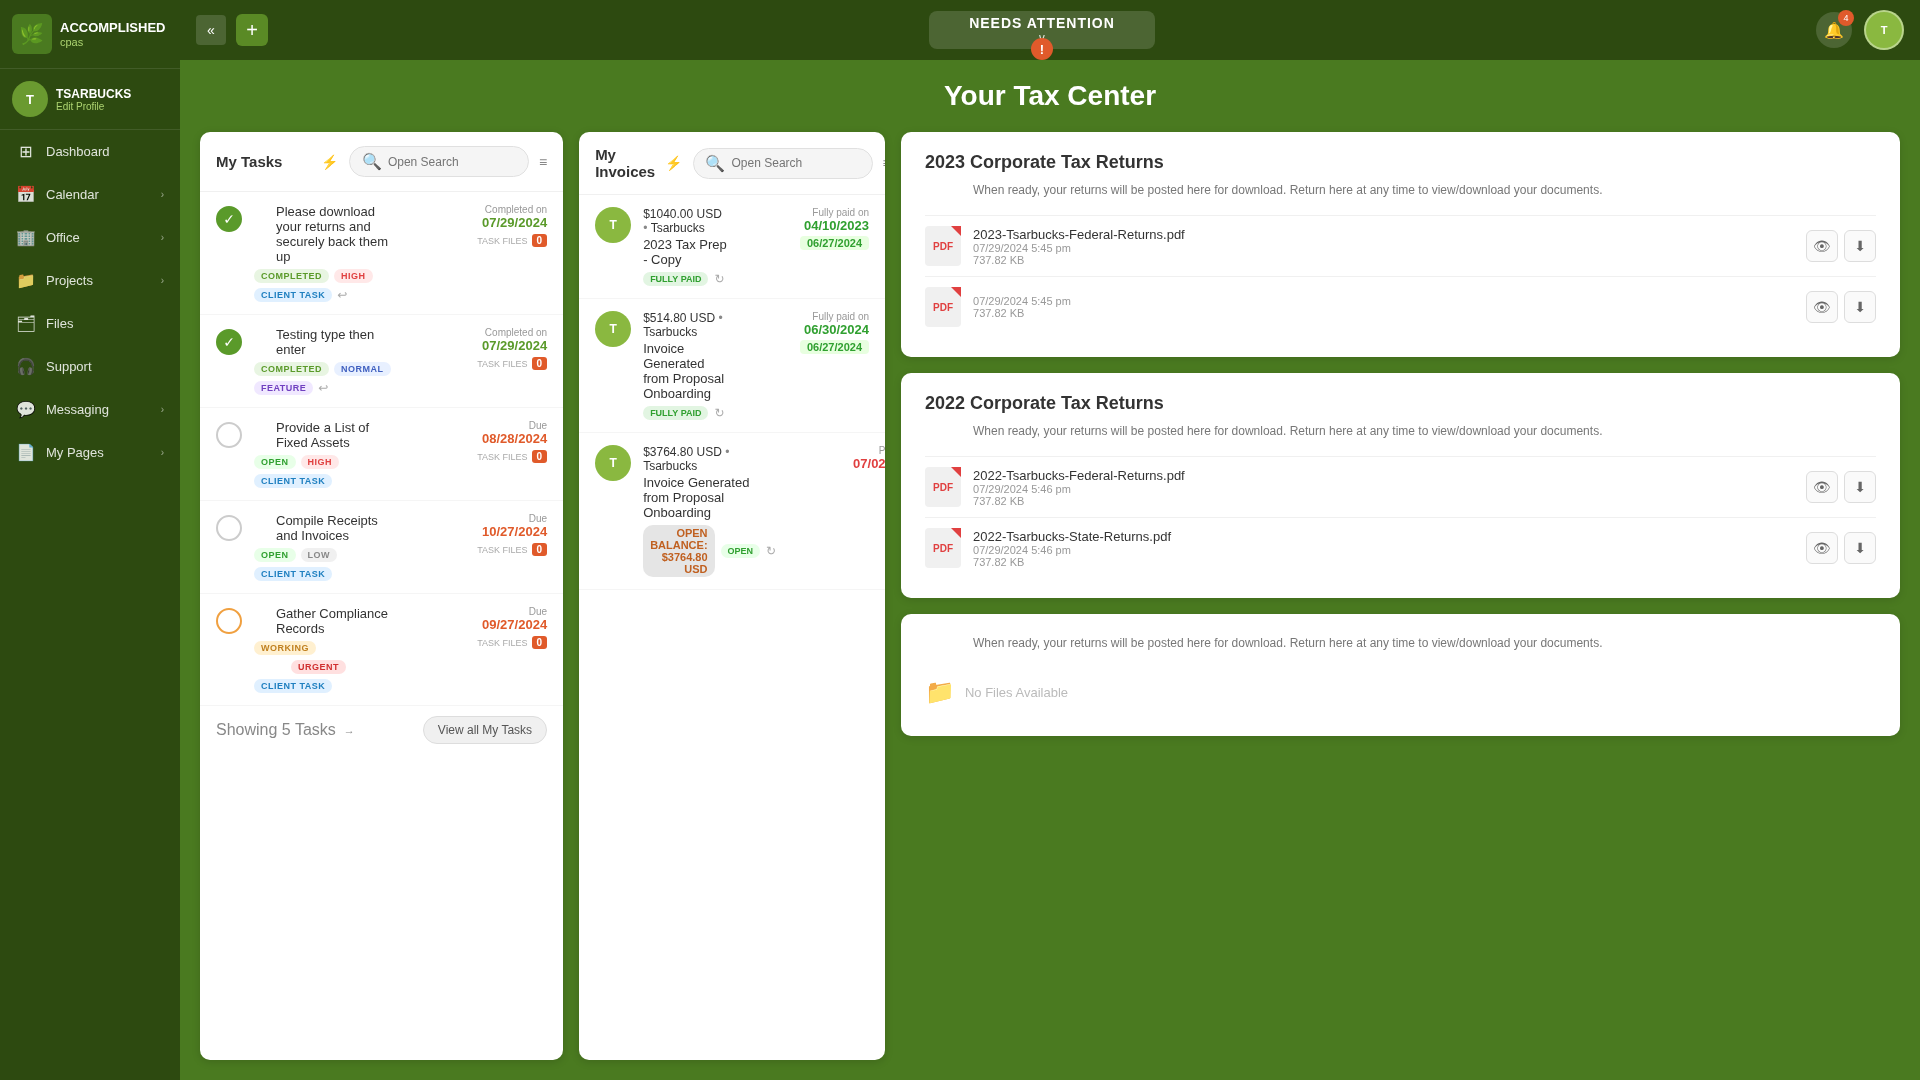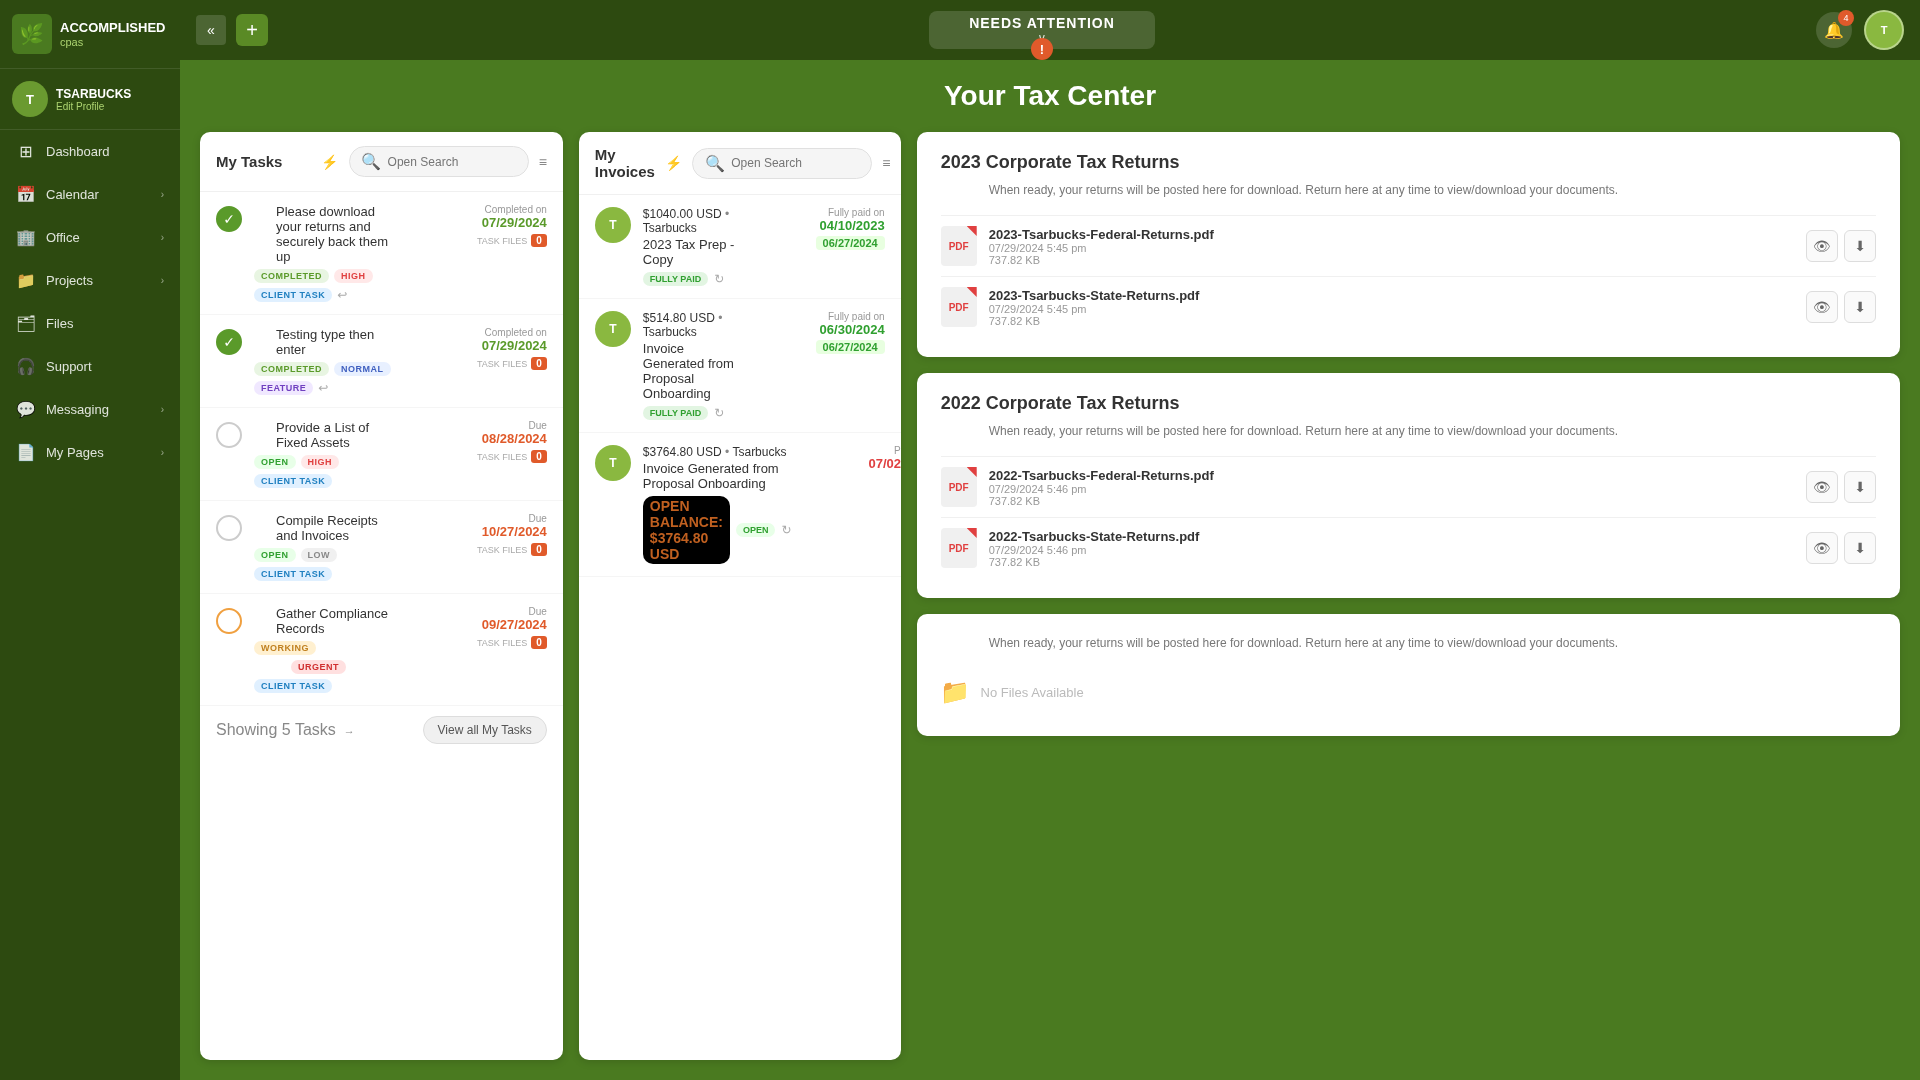--- a/index.html
+++ b/index.html
@@ -203,21 +203,21 @@
       width: 36px; height: 36px; border-radius: 50%; background: #8ab840;
       display: flex; align-items: center; justify-content: center;
       font-size: 12px; color: #fff; font-weight: bold; flex-shrink: 0;
     }
     .inv-body { flex: 1; }
     .inv-amount { font-size: 12px; color: #888; margin-bottom: 2px; }
     .inv-amount span { color: #333; font-weight: 500; }
     .inv-name { font-size: 13px; color: #333; font-weight: 500; margin-bottom: 5px; }
     .inv-tags { display: flex; gap: 6px; align-items: center; }
     .tag-paid { background: #e2f5e2; color: #30a030; font-size: 9px; font-weight: 700; padding: 2px 7px; border-radius: 10px; text-transform: uppercase; }
-    .tag-open-balance { background: #000000; color: #c06020; font-size: 14px; font-weight: 700; padding: 2px 7px; border-radius: 10px; text-transform: uppercase; }
+    .tag-open-balance { background: #e5e5e5; color: #c06020; font-size: 11px; font-weight: 700; padding: 2px 7px; border-radius: 10px; text-transform: uppercase; text-align: right; }
     .tag-open-inv { background: #e8ffe8; color: #30a030; font-size: 9px; font-weight: 700; padding: 2px 7px; border-radius: 10px; text-transform: uppercase; }
     .refresh-icon { color: #aaa; font-size: 12px; cursor: pointer; }
     .inv-meta { text-align: right; min-width: 130px; }
     .inv-meta-label { font-size: 10px; color: #999; }
     .inv-date-green { font-size: 13px; font-weight: 700; color: #30a030; }
     .inv-date-badge {
       display: inline-block; background: #e8ffe0; color: #30a030;
       border-radius: 4px; font-size: 11px; font-weight: 700; padding: 1px 7px; margin-top: 3px;
     }
     .inv-date-red { font-size: 13px; font-weight: 700; color: #e04040; }
@@ -234,21 +234,21 @@
       width: 36px; height: 40px; background: #f0f0f0; border-radius: 4px;
       display: flex; align-items: center; justify-content: center;
       font-size: 10px; font-weight: 700; color: #e04040; flex-shrink: 0;
       position: relative; flex-direction: column;
     }
     .pdf-icon::before {
       content: ''; position: absolute; top: 0; right: 0;
       width: 10px; height: 10px; background: #e04040; clip-path: polygon(0 0, 100% 100%, 100% 0);
     }
     .file-info { flex: 1; }
-    .file-name { font-size: 13px; color: #333; font-weight: 700; }
+    .file-name { font-size: 13px; color: #333; font-weight: 400; }
     .file-meta { font-size: 11px; color: #999; }
     .file-actions { display: flex; gap: 6px; }
     .file-btn {
       width: 32px; height: 32px; border-radius: 6px; border: 1px solid #ddd;
       background: #fafafa; cursor: pointer; display: flex; align-items: center;
       justify-content: center; color: #666; font-size: 14px;
     }
     .no-files {
       display: flex; align-items: center; gap: 10px; padding: 10px 0;
       color: #bbb; font-size: 13px;
@@ -548,21 +548,20 @@
             <div class="file-meta">737.82 KB</div>
           </div>
           <div class="file-actions">
             <button class="file-btn">👁</button>
             <button class="file-btn">⬇</button>
           </div>
         </div>
         <div class="file-row">
           <div class="pdf-icon">PDF</div>
           <div class="file-info">
-            <div class="file-name">2023-Tsarbucks-State-Returns.pdf</div>
             <div class="file-meta">
               <span>07/29/2024 5:45 pm</span>
             </div>
             <div class="file-meta">737.82 KB</div>
           </div>
           <div class="file-actions">
             <button class="file-btn">👁</button>
             <button class="file-btn">⬇</button>
           </div>
         </div>

